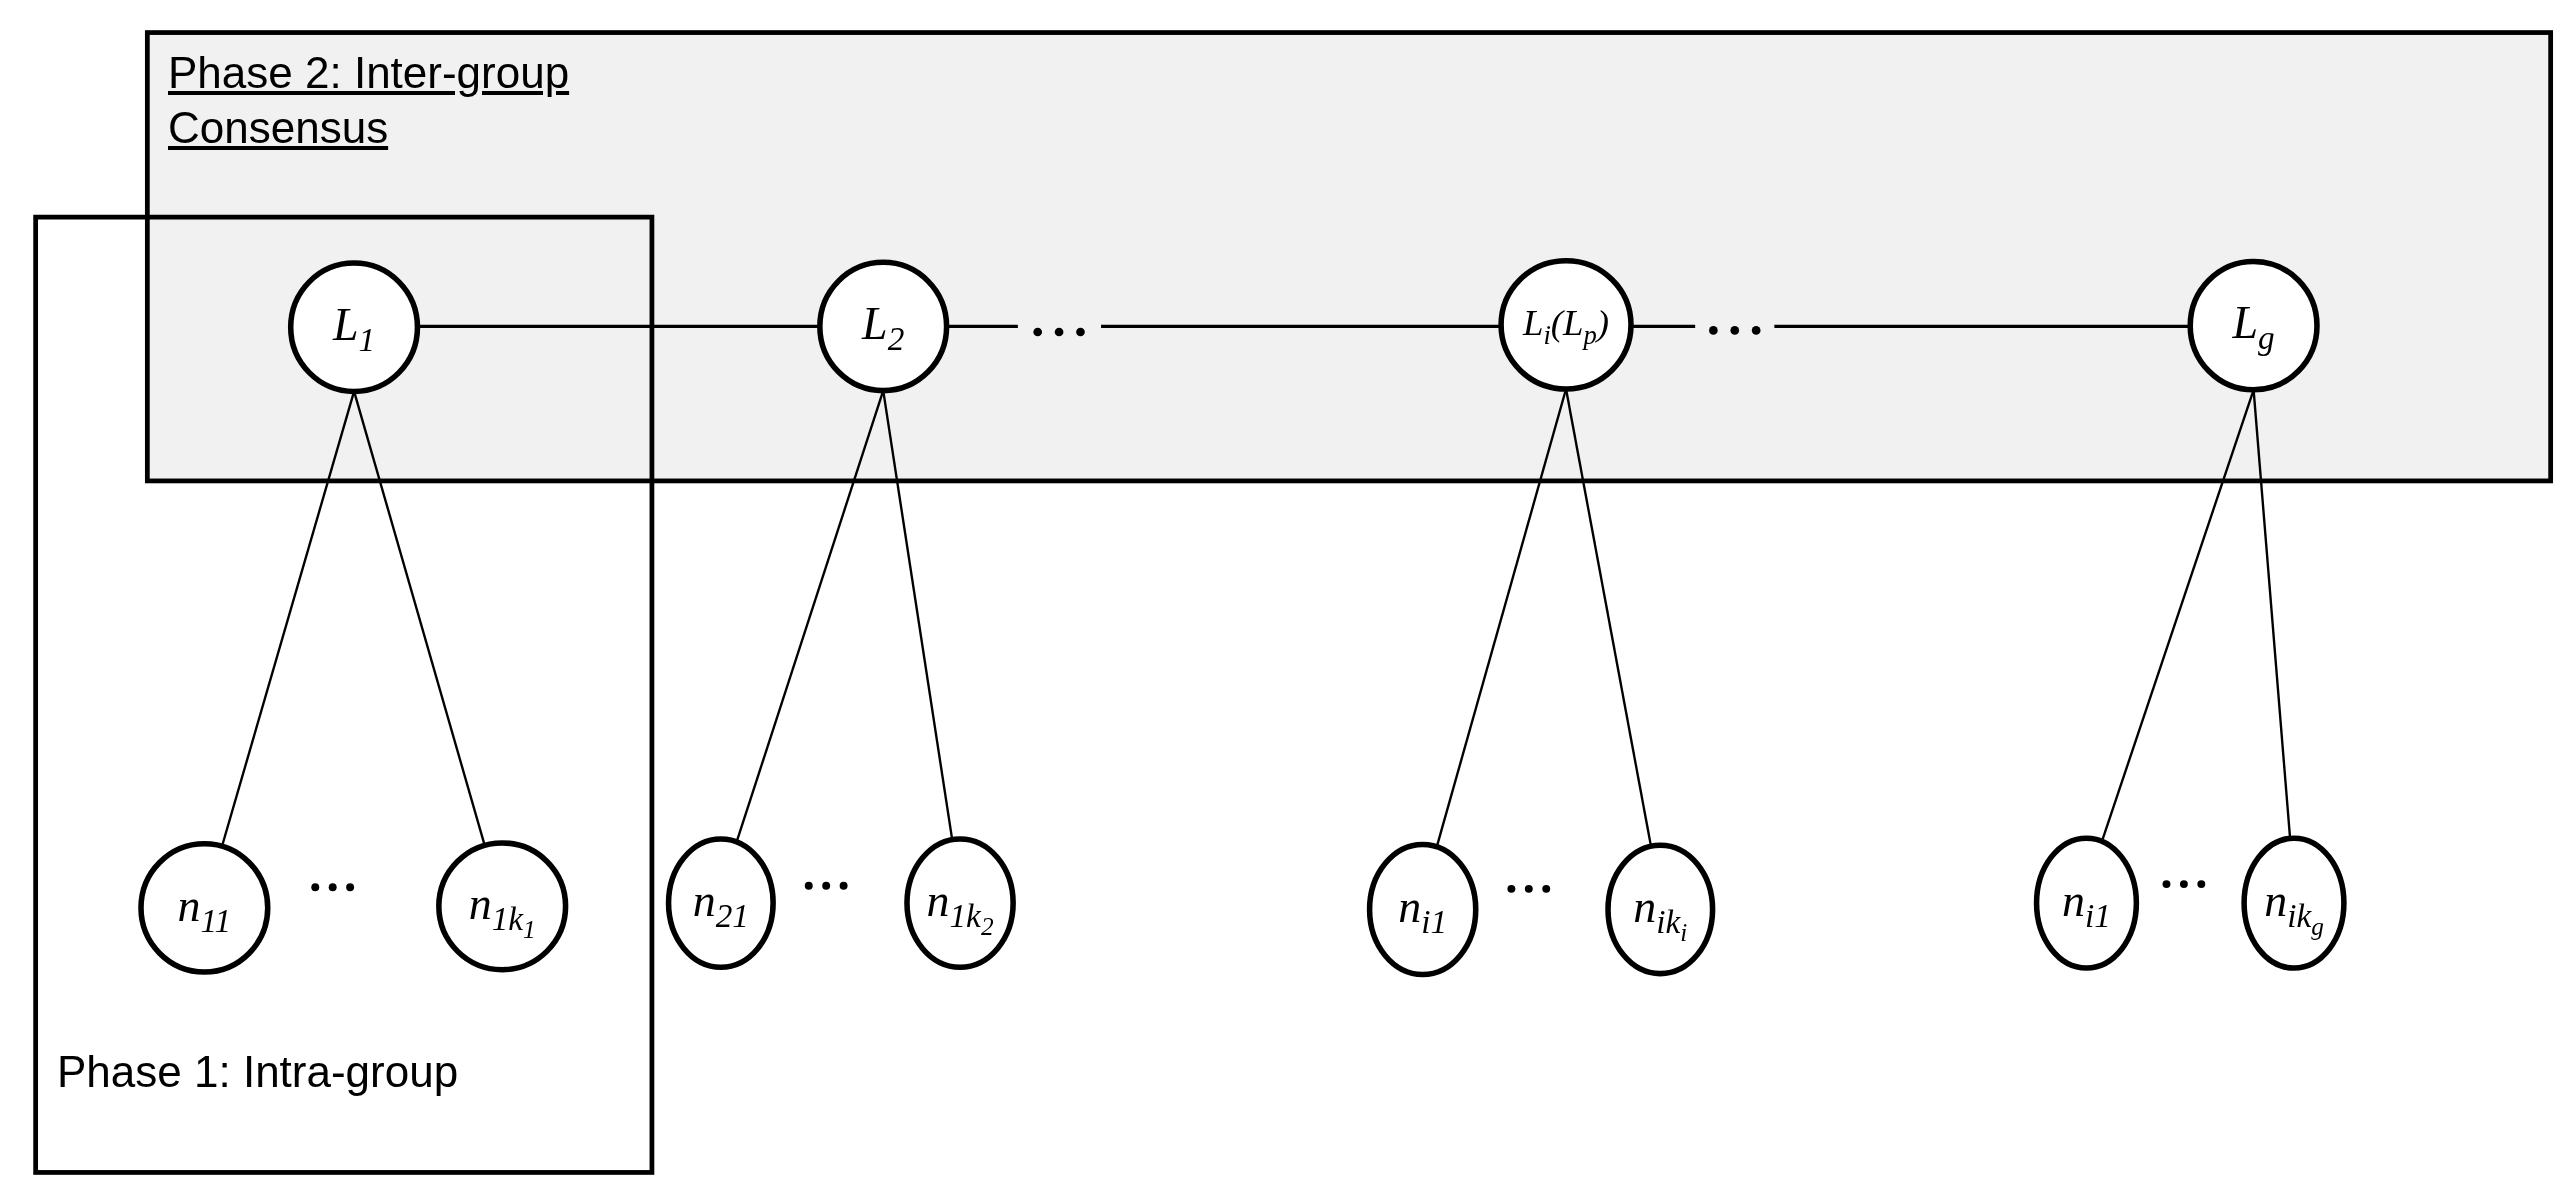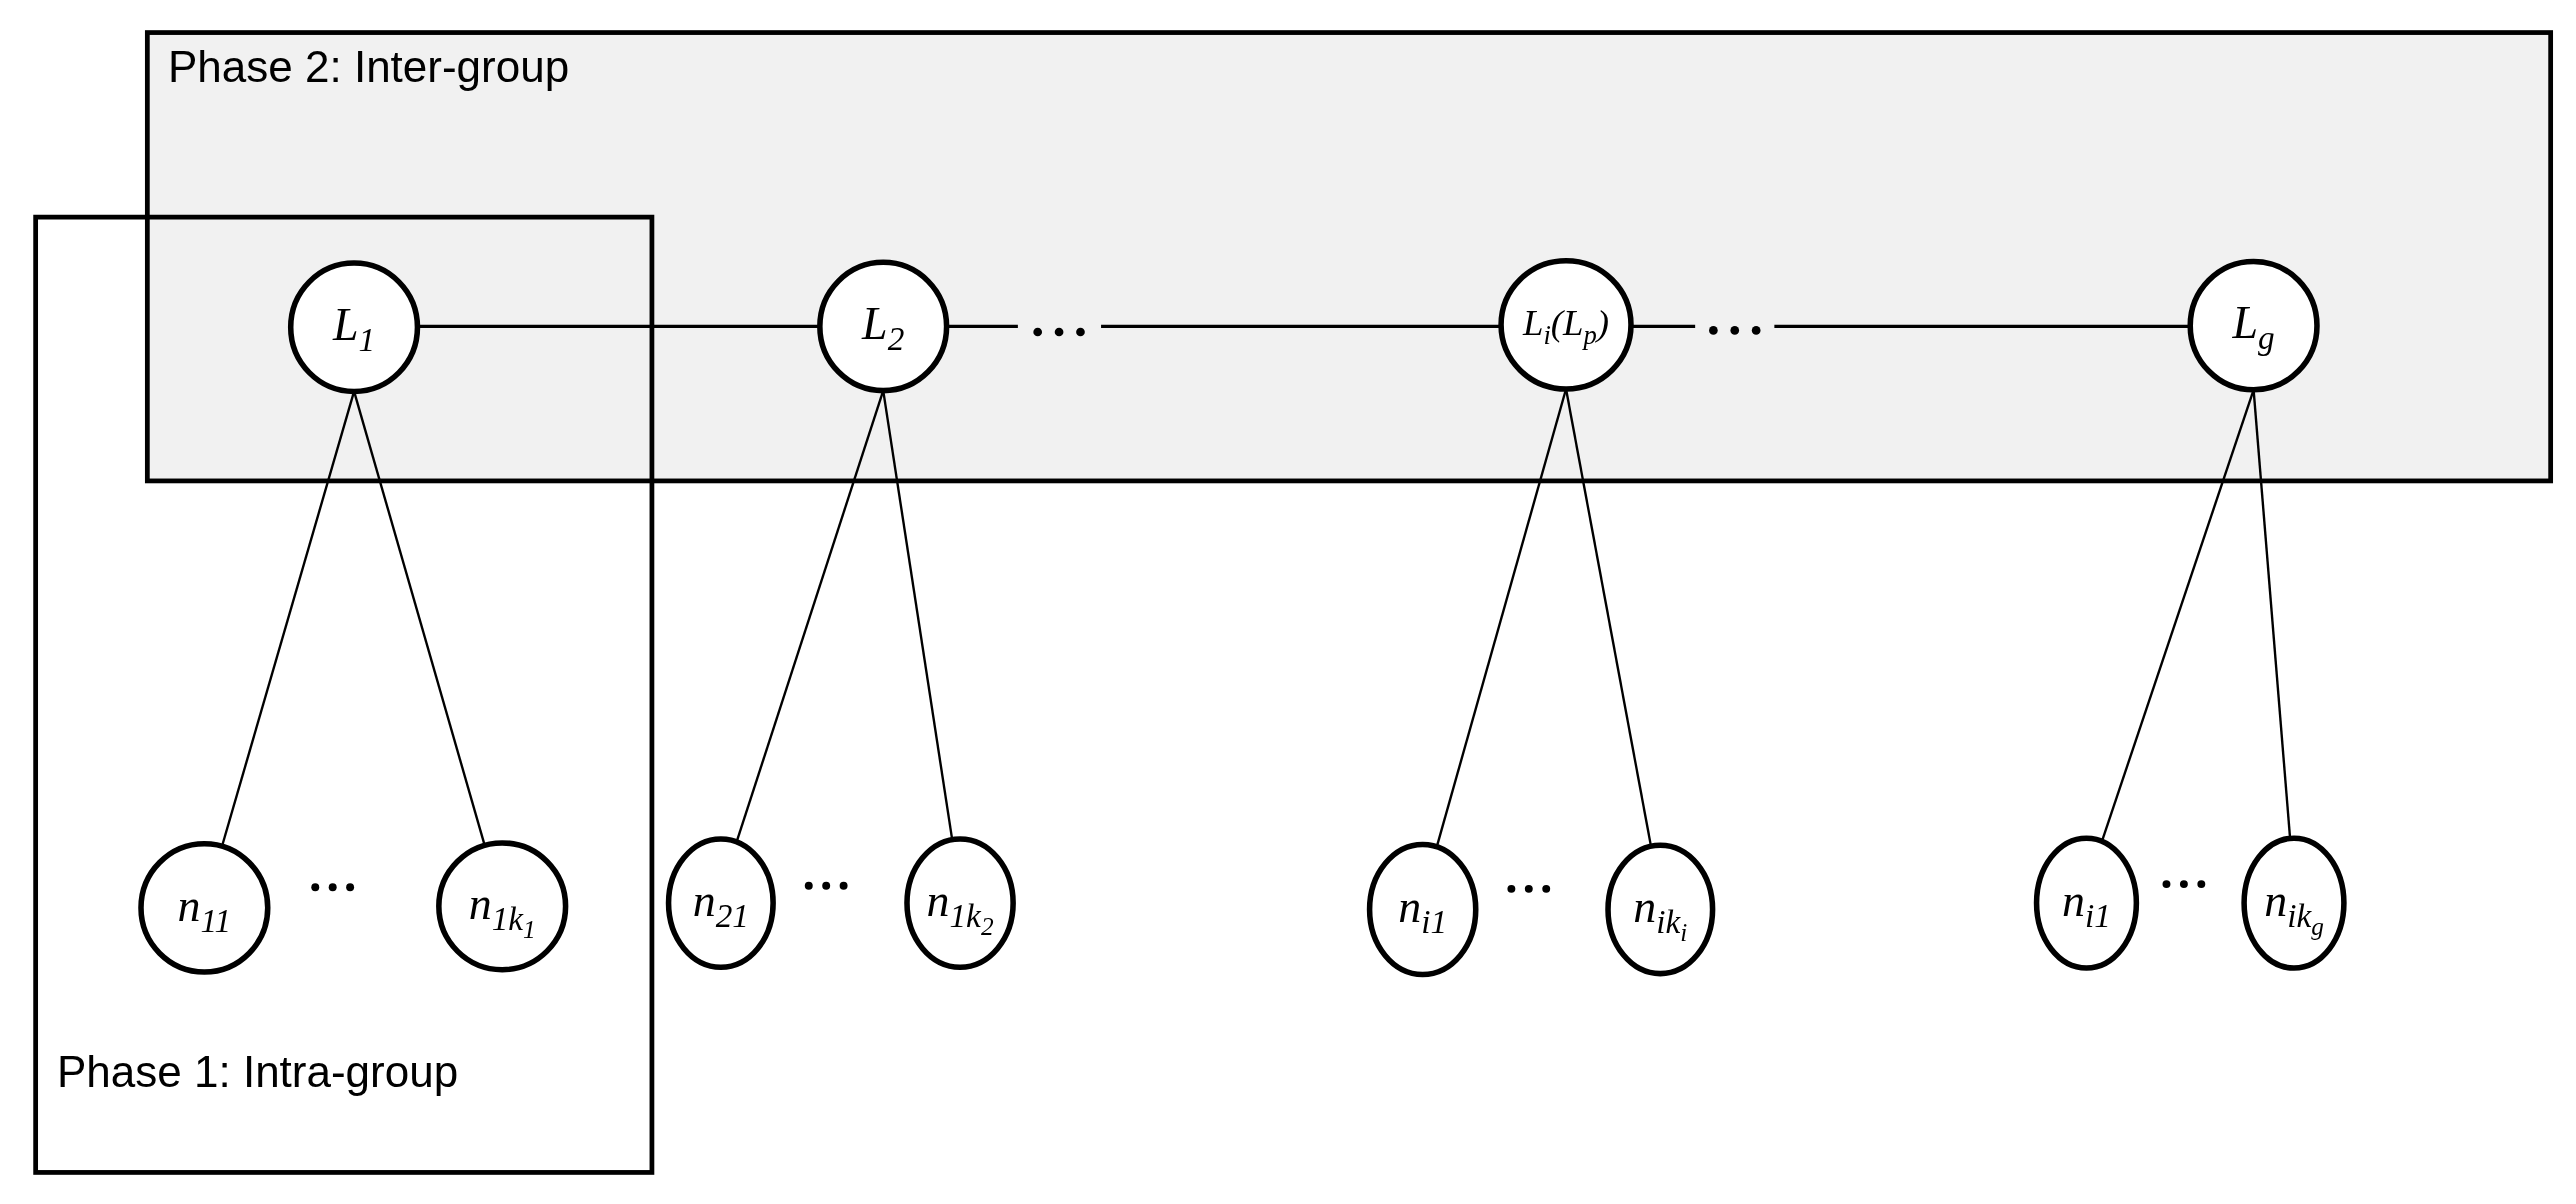--- a/index.html
+++ b/index.html
@@ -23,21 +23,21 @@
     height: 100%;
   }
   .phase-label {
     position: absolute;
     color: #000000;
     font-size: 44px;
     line-height: 55px;
     white-space: nowrap;
     font-family: "Liberation Sans", sans-serif;
   }
-  .phase2-label { left: 168px; top: 39px; }
+  .phase2-label { left: 168px; top: 45px; text-decoration: underline; }
   .phase1-label { left: 57px;  top: 1044px; }
 </style>
 </head>
 <body>
 
 <div class="stage">
   <svg id="diagram" viewBox="0 0 3252 1521">
       <rect x="186" y="41" width="3034" height="566" fill="#f1f1f1" stroke="#000000" stroke-width="6"></rect>
       <rect x="45" y="274" width="778" height="1206" fill="none" stroke="#000000" stroke-width="6"></rect>
       <line x1="527" y1="412" x2="1035" y2="412" stroke="#000000" stroke-width="4"></line>
@@ -92,19 +92,20 @@
       <ellipse cx="2096" cy="1148" rx="66" ry="81" fill="#ffffff" stroke="#000000" stroke-width="7"></ellipse>
       <text x="2096" y="1164" text-anchor="middle" fill="#000000" font-style="italic" font-family="&quot;Liberation Serif&quot;, &quot;DejaVu Serif&quot;, serif"><tspan font-size="58" dy="0">n</tspan><tspan font-size="42" dy="14">ik</tspan><tspan font-size="32" dy="10">i</tspan></text>
       <ellipse cx="2634" cy="1140" rx="63" ry="82" fill="#ffffff" stroke="#000000" stroke-width="7"></ellipse>
       <text x="2634" y="1156" text-anchor="middle" fill="#000000" font-style="italic" font-family="&quot;Liberation Serif&quot;, &quot;DejaVu Serif&quot;, serif"><tspan font-size="58" dy="0">n</tspan><tspan font-size="42" dy="14">i1</tspan></text>
       <ellipse cx="2896" cy="1140" rx="63" ry="82" fill="#ffffff" stroke="#000000" stroke-width="7"></ellipse>
       <text x="2896" y="1156" text-anchor="middle" fill="#000000" font-style="italic" font-family="&quot;Liberation Serif&quot;, &quot;DejaVu Serif&quot;, serif"><tspan font-size="58" dy="0">n</tspan><tspan font-size="42" dy="14">ik</tspan><tspan font-size="32" dy="10">g</tspan></text>
     </svg>
 
   <div class="phase-label phase2-label">
     <div>Phase 2: Inter-group</div>
+    <div>Consensus</div>
   </div>
 
   <div class="phase-label phase1-label">
     <div>Phase 1: Intra-group</div>
   </div>
 </div>
 
 
 </body></html>

